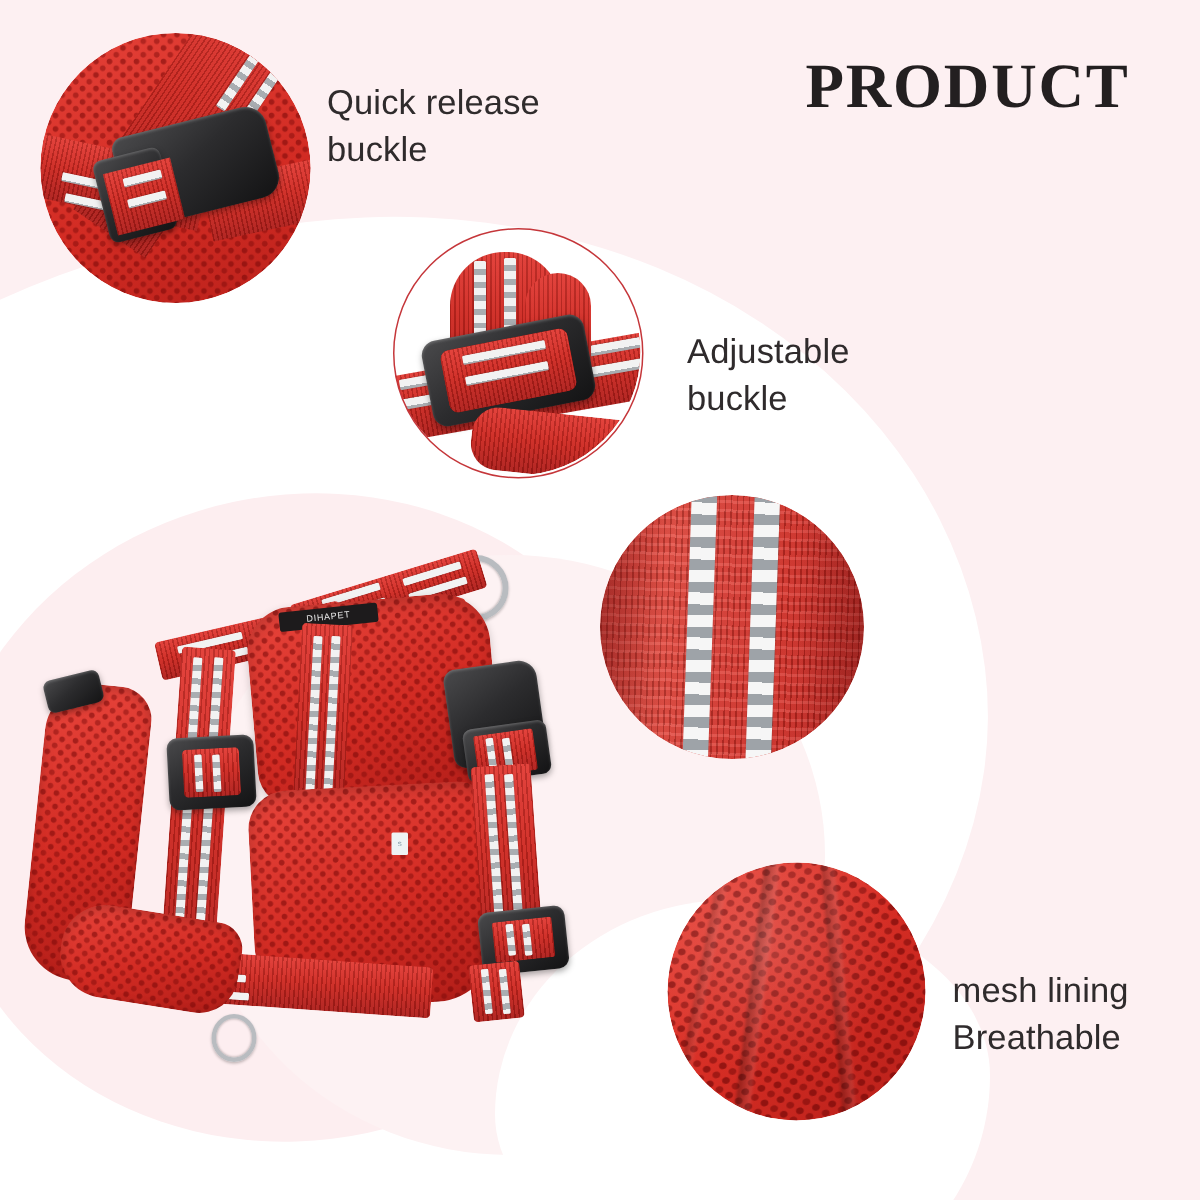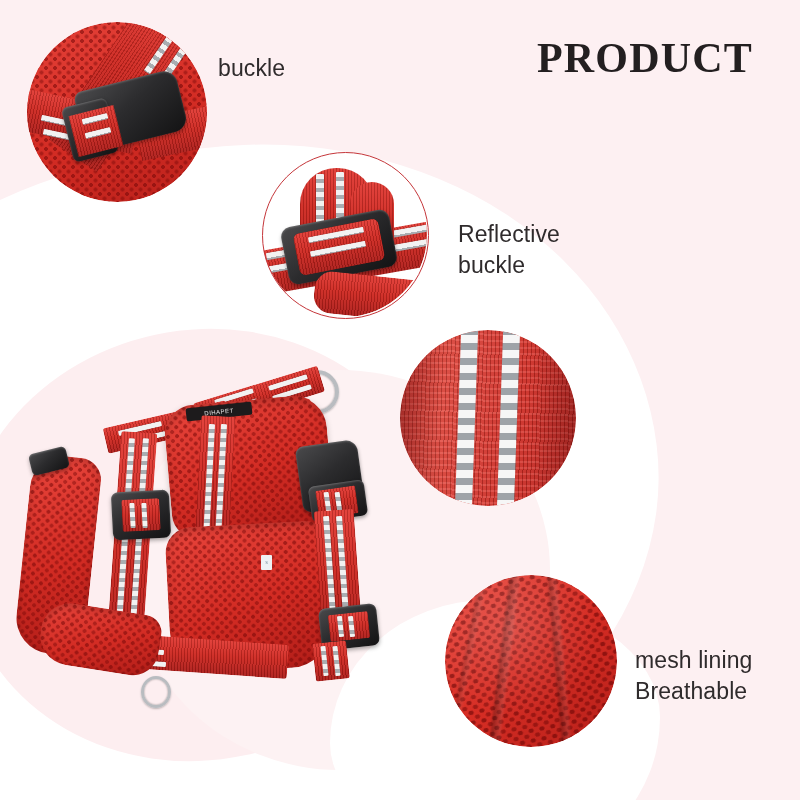--- a/index.html
+++ b/index.html
@@ -273,25 +273,26 @@
            background:linear-gradient(90deg, rgba(0,0,0,0.26), rgba(255,255,255,0.10));
            transform:rotate(-5deg); filter:blur(1px);"></div>
       <div style="position:absolute; left:18px; top:-10px; width:7px; height:200px;
            background:linear-gradient(90deg, rgba(0,0,0,0.22), rgba(255,255,255,0.08));
            transform:rotate(11deg); filter:blur(1px);"></div>
       <div style="position:absolute; inset:0; background:radial-gradient(circle at 38% 32%, rgba(255,255,255,0.14), rgba(0,0,0,0) 55%);"></div>
     </div>
   </div>
 
   <div class="label" style="left:218px; top:53px;">
+    <div>Quick release</div>
     <div>buckle</div>
   </div>
 
   <div class="label" style="left:458px; top:219px;">
-    <div>Reflective</div>
+    <div>Adjustable</div>
     <div>buckle</div>
   </div>
 
   <div class="label" style="left:603px; top:411px;">
   </div>
 
   <div class="label" style="left:635px; top:645px;">
     <div>mesh lining</div>
     <div>Breathable</div>
   </div>

